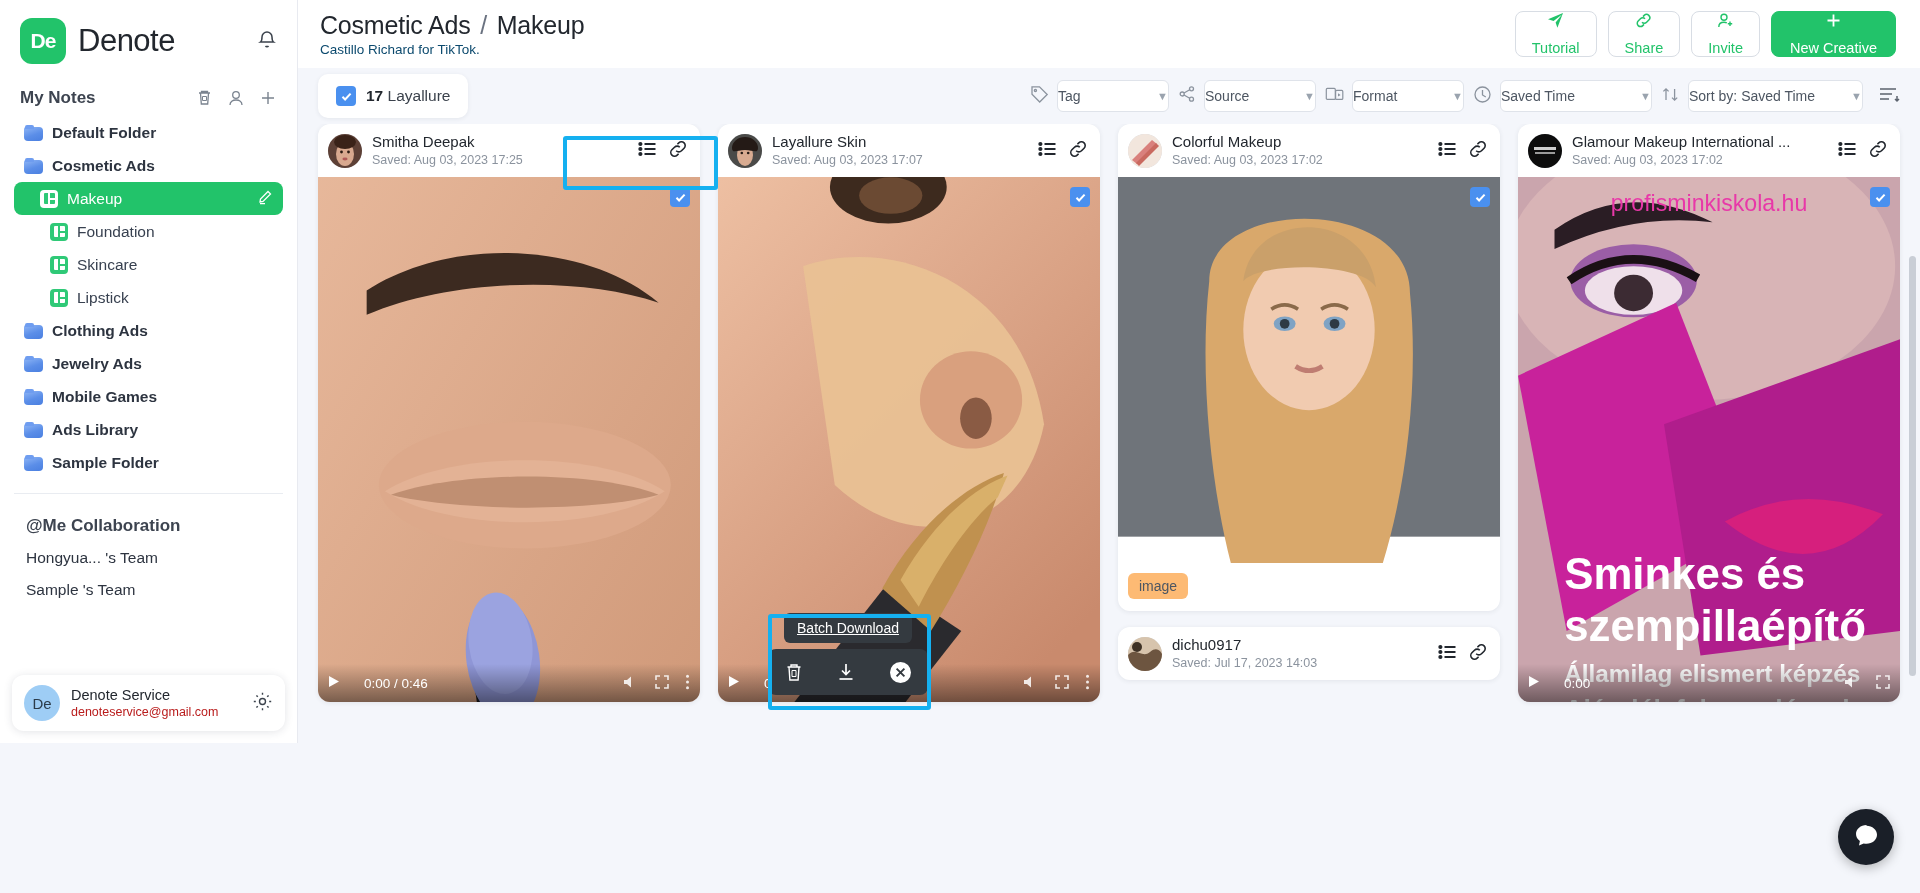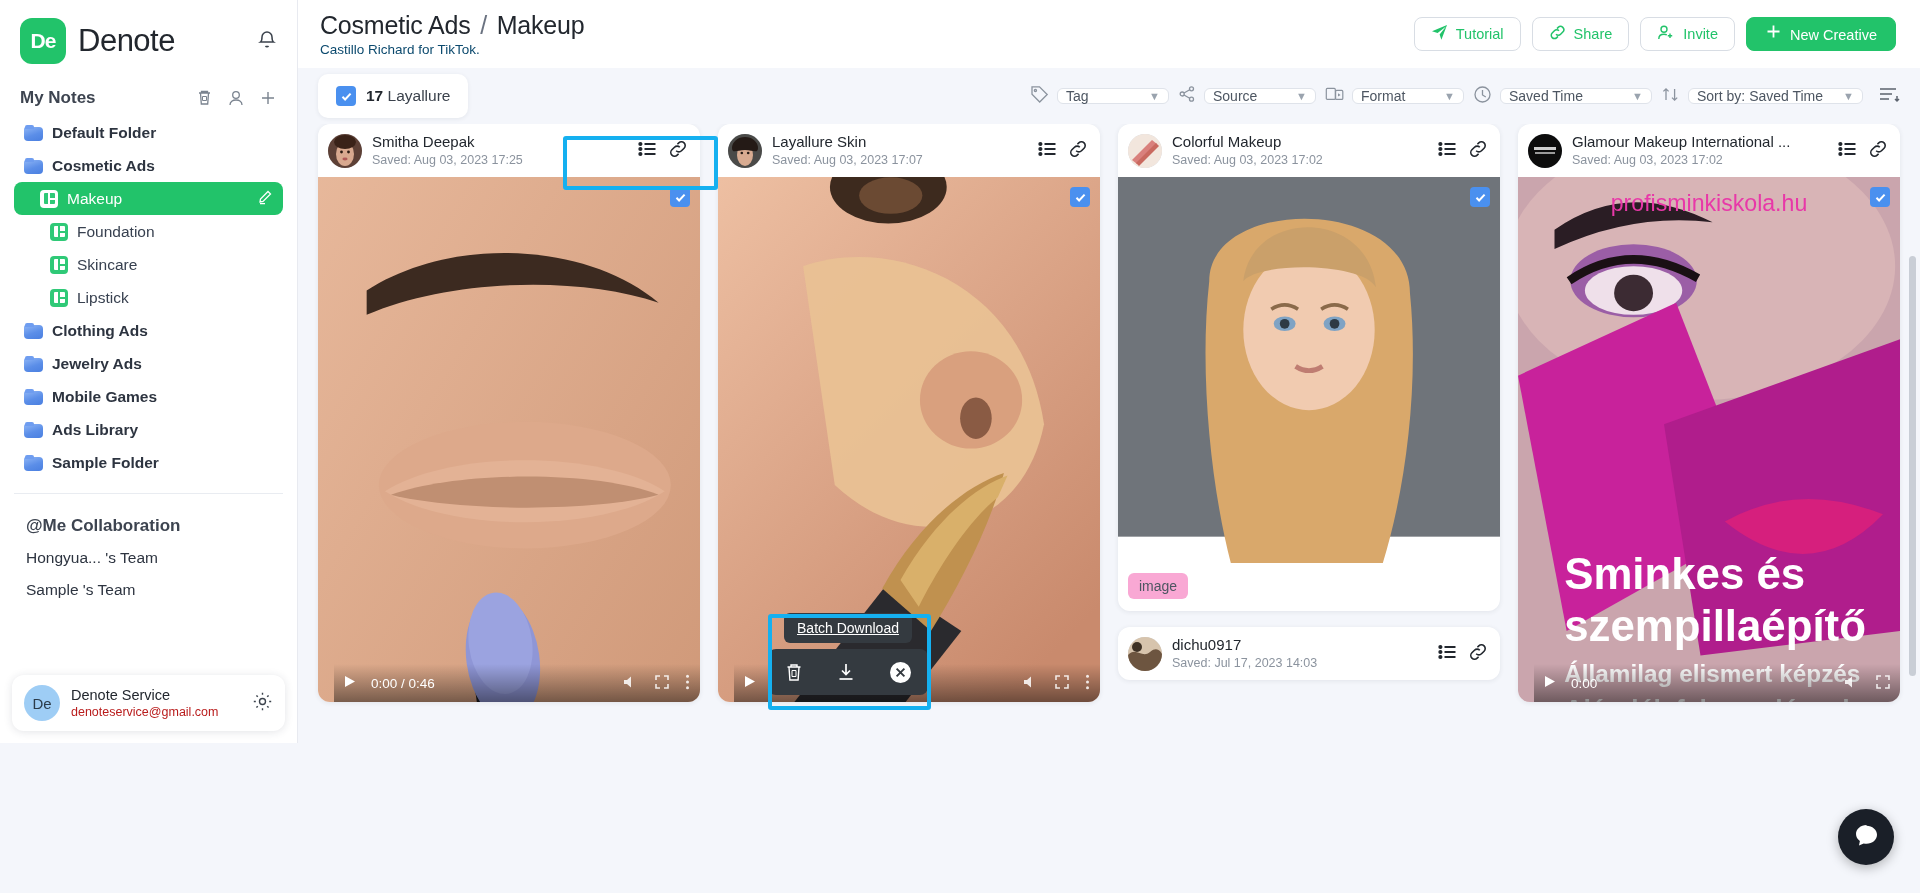--- a/index.html
+++ b/index.html
@@ -112,25 +112,25 @@
   .main { flex: 1 1 auto; height: 893px; display: flex; flex-direction: column; background: #f4f6fb; min-width: 0; }
   .topbar {
     background: #fff; height: 68px; display: flex; align-items: center;
     padding: 0 24px 0 22px; flex: 0 0 68px;
   }
   .crumbs .line1 { font-size: 25px; color: #22272e; letter-spacing: -0.2px; }
   .crumbs .line1 .sep { color: #6a7280; margin: 0 3px; }
   .crumbs .line2 { font-size: 13.5px; color: #0c4a6e; margin-top: 2px; }
   .topbtns { margin-left: auto; display: flex; align-items: center; gap: 11px; }
   .btn {
-    height: 34px; border-radius: 8px; border: 1px solid #d8dde4; background: #fff;
+    height: 46px; border-radius: 8px; border: 1px solid #d8dde4; background: #fff;
     display: flex; align-items: center; gap: 8px; padding: 0 16px;
-    font-size: 14.5px; color: #22c36a; cursor: pointer; white-space: nowrap;
-  }
-  .btn.primary { background: #22c36a; border-color: #22c36a; color: #fff; padding: 7px 18px; align-items: flex-end; }
+    font-size: 14.5px; color: #22c36a; cursor: pointer; white-space: nowrap; flex-direction: column;
+  }
+  .btn.primary { background: #22c36a; border-color: #22c36a; color: #fff; padding: 0 18px; }
 
   .toolbar {
     height: 56px; flex: 0 0 56px; background: #f4f6fb;
     display: flex; align-items: center; padding: 0 20px 0 20px; position: relative;
   }
   .selbox {
     background: #fff; border-radius: 10px; height: 44px;
     display: flex; align-items: center; gap: 10px; padding: 0 18px;
     box-shadow: 0 1px 4px rgba(40,50,70,.08);
   }
@@ -142,22 +142,22 @@
   .seltext { font-size: 15.5px; color: #3b424c; }
   .seltext b { color: #22272e; }
   .hl-sel {
     position: absolute; left: 265px; top: 68px; width: 155px; height: 54px;
     border: 4px solid #15b0f0; border-radius: 3px; pointer-events: none; z-index: 6;
   }
 
   .filters { margin-left: auto; display: flex; align-items: center; gap: 9px; }
   .filt { display: flex; align-items: center; gap: 8px; color: #6c757f; }
   .sel {
-    height: 16px; min-width: 112px; border: 1px solid #dfe3ea; border-radius: 6px;
-    background: #fff; display: flex; align-items: center; padding: 0 8px;
+    height: 32px; min-width: 112px; border: 1px solid #dfe3ea; border-radius: 6px;
+    background: #fff; display: flex; align-items: center; padding: 0 0;
     font-size: 14px; color: #4d5662;
   }
   .sel .cv { margin-left: auto; color: #9aa3ae; font-size: 11px; }
   .sel.w150 { min-width: 152px; }
   .sel.w175 { min-width: 175px; }
   .listicon { color: #5b636e; margin-left: 6px; }
 
   
   .grid {
     flex: 1 1 auto; padding: 0 20px; display: flex; gap: 18px;
@@ -175,30 +175,29 @@
   .meta .sv { font-size: 12.5px; color: #8b939e; line-height: 1.3; }
   .card-acts { display: flex; align-items: center; gap: 10px; color: #22272e; flex: 0 0 auto; }
 
   .media { position: relative; width: 100%; overflow: hidden; }
   .media .tick {
     position: absolute; right: 10px; top: 10px; width: 20px; height: 20px;
     border-radius: 4px; background: #4a90ef; display: flex; align-items: center; justify-content: center; z-index: 3;
   }
   .vctrl {
     position: absolute; left: 0; right: 0; bottom: 0; height: 38px;
-    display: flex; align-items: center; padding: 0 10px; gap: 15px;
+    display: flex; align-items: center; padding: 0 10px; gap: 24px;
     color: #fff; font-size: 13.5px;
     background: linear-gradient(to top, rgba(0,0,0,.45), rgba(0,0,0,0));
     z-index: 2;
-    margin-left: 16px;
   }
   .vctrl .right { margin-left: auto; display: flex; gap: 16px; align-items: center; opacity: .85; }
 
   .imgtag {
-    margin: 10px 0 0 10px; display: inline-block; background: #f9a8d4; color: #4d5662;
+    margin: 10px 0 0 10px; display: inline-block; background: #fdba74; color: #4d5662;
     font-size: 14px; border-radius: 6px; padding: 5px 11px;
   }
 
   
   .batchwrap { position: absolute; left: 768px; top: 613px; z-index: 9; }
   .tooltip {
     background: #343a40; color: #fff; font-size: 14px; border-radius: 6px;
     padding: 7px 13px; text-align: center; width: fit-content; margin: 0 auto 6px auto; text-decoration: underline;
   }
   .batchbar {

